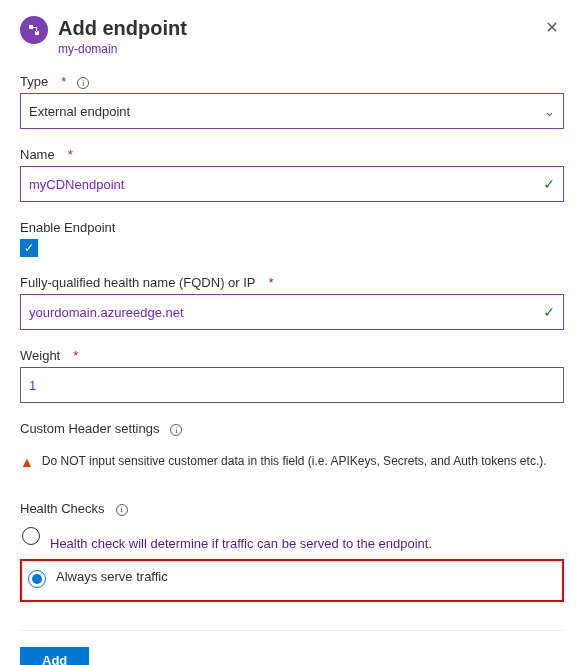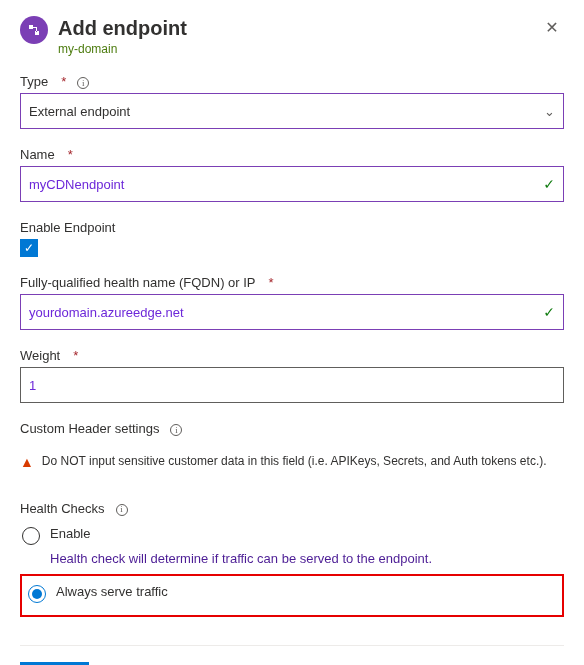--- a/index.html
+++ b/index.html
@@ -15,21 +15,21 @@
   .header { display: flex; align-items: flex-start; }
   .header-icon {
     width: 28px; height: 28px; border-radius: 50%;
     background: #7b3fb5;
     display: flex; align-items: center; justify-content: center;
     margin-right: 10px; flex-shrink: 0;
     color: #fff;
   }
   .header-text { flex: 1; }
   .title { font-size: 20px; font-weight: 700; line-height: 24px; }
-  .subtitle { font-size: 12px; color: #4d7c0f; margin-top: 2px; }
+  .subtitle { font-size: 12px; color: #6d28d9; margin-top: 2px; }
   .close {
     font-size: 16px; color: #605e5c; cursor: pointer;
     width: 24px; text-align: center; line-height: 24px;
   }
   .field { margin-top: 18px; }
   .field-label { font-size: 13px; color: #323130; margin-bottom: 4px; display:flex; align-items:flex-end; gap:11px;}
   .req { color: #a4262c; margin-left: 2px; }
   .info-icon {
     display:inline-flex; width:12px; height:12px; border:1px solid #605e5c;
     border-radius:50%; align-items:center; justify-content:center;
@@ -167,21 +167,20 @@
   </div>
 
   <div class="health-block">
     <div class="field-label">
       <span>Health Checks</span>
       <span class="info-icon">i</span>
     </div>
     <div class="radio-row">
       <div class="radio"></div>
       <div>
-        <div class="radio-label">Enable</div>
         <div class="radio-desc">Health check will determine if traffic can be served to the endpoint.</div>
       </div>
     </div>
     <div class="highlight">
       <div class="radio-row" style="margin-top:0;">
         <div class="radio checked"></div>
         <div>
           <div class="radio-label">Always serve traffic</div>
         </div>
       </div>

